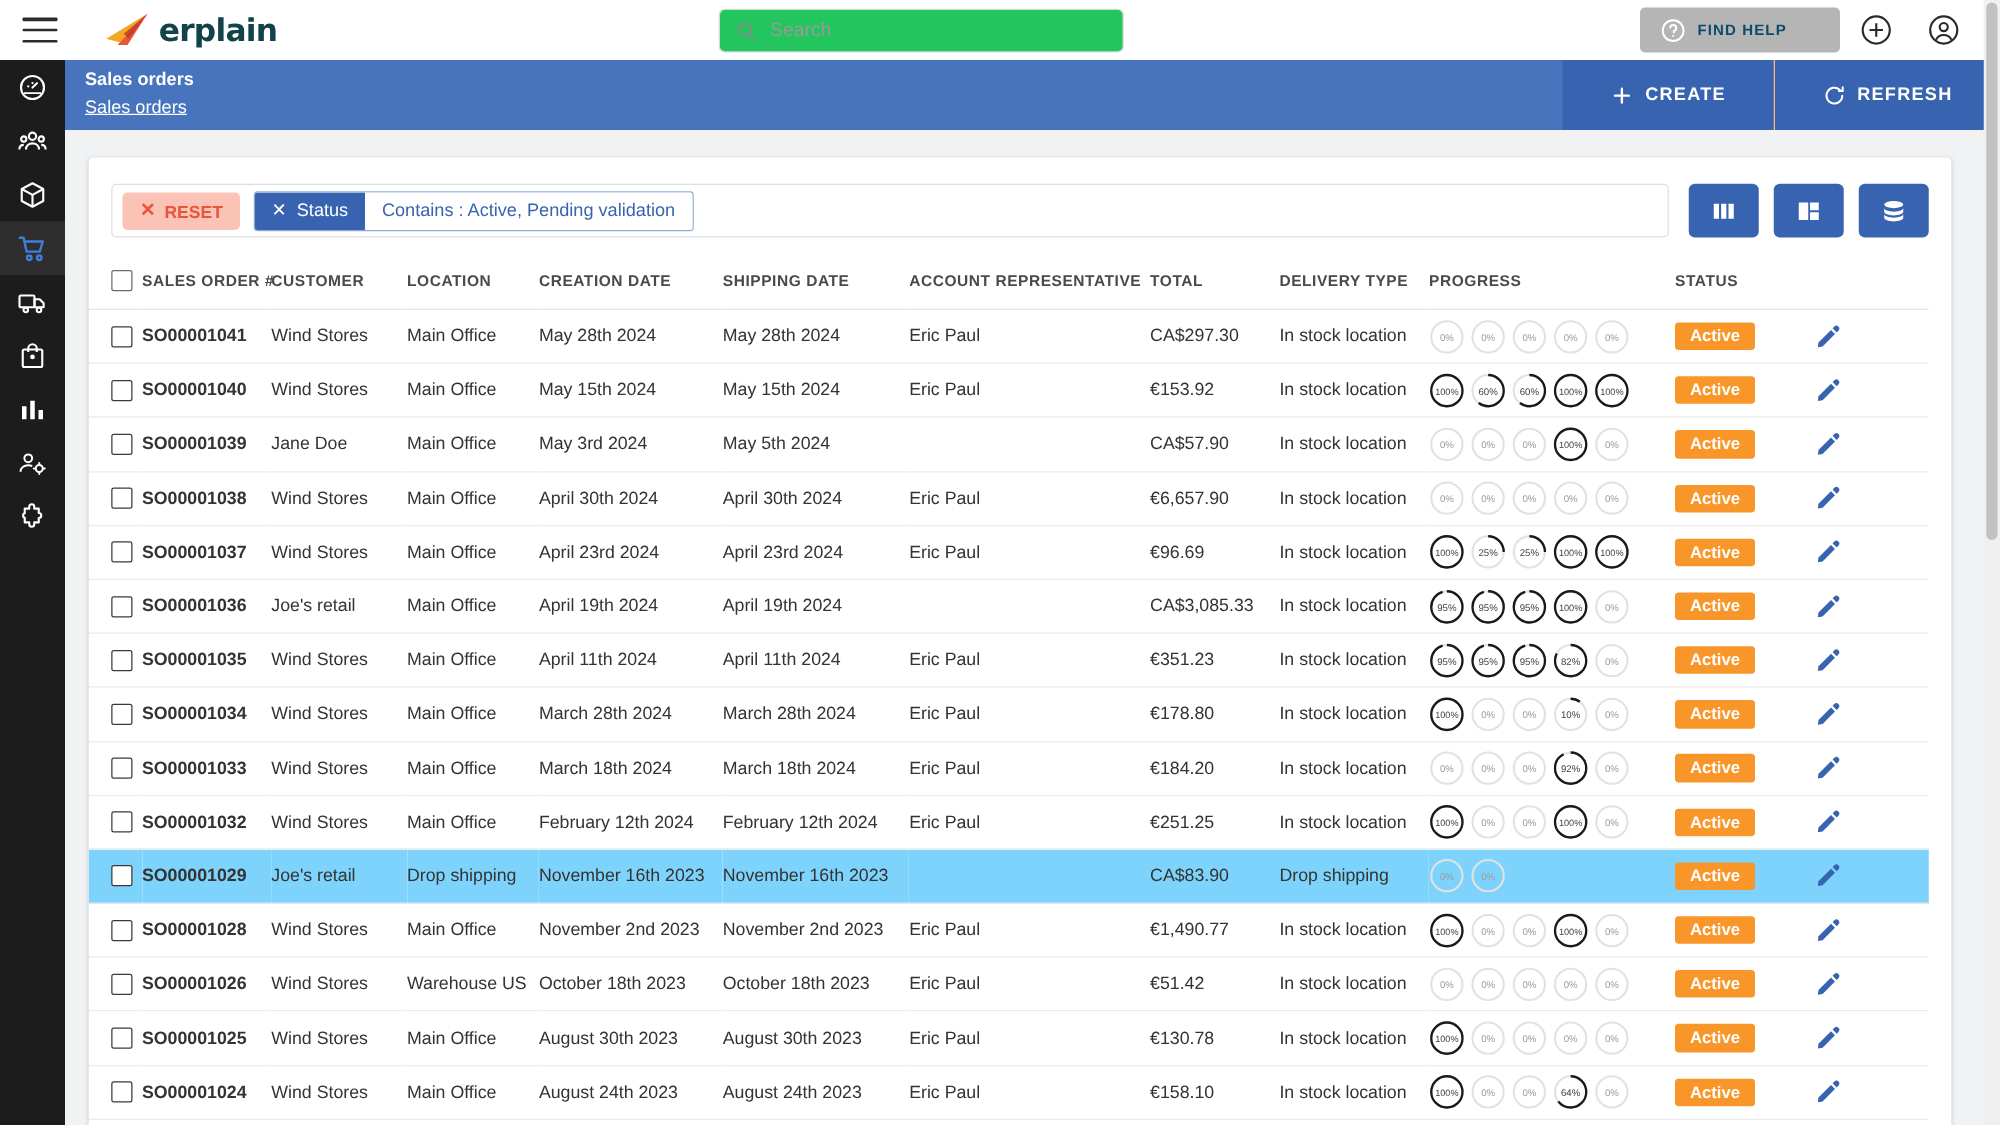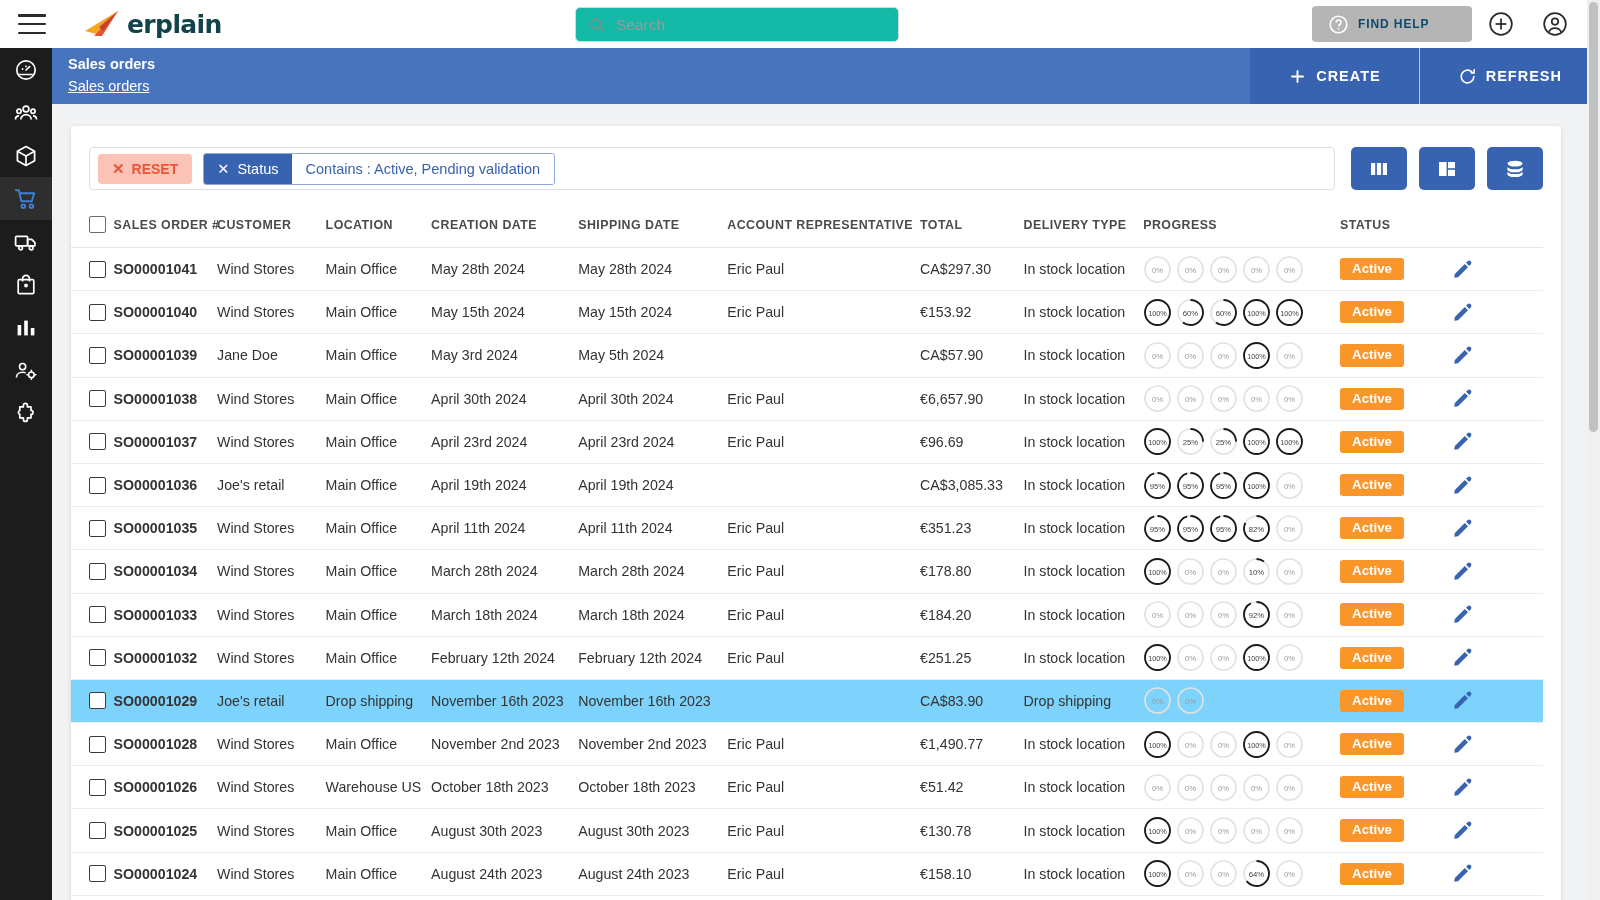--- a/index.html
+++ b/index.html
@@ -31,21 +31,21 @@
   .logo-mark { width: 40px; height: 30px; display: block; }
   .logo-text {
     font-size: 25px; font-weight: 700; color: #12434a;
     letter-spacing: -0.6px; font-family: "DejaVu Sans", sans-serif;
   }
 
   .search-box {
     position: absolute; left: 575px; top: 7px;
     width: 324px; height: 35px;
     border: 1px solid #d8d8d8; border-radius: 5px;
-    background: #14b8a6;
+    background: #22c55e;
     display: flex; align-items: center;
   }
   .search-icon { margin-left: 12px; width: 18px; height: 18px; flex: none; }
   .search-input {
     border: none; outline: none; background: transparent;
     font-family: "Liberation Sans", sans-serif;
     font-size: 15.5px; color: #333; margin-left: 10px; width: 250px;
   }
   .search-input::placeholder { color: #9a9a9a; }
 

